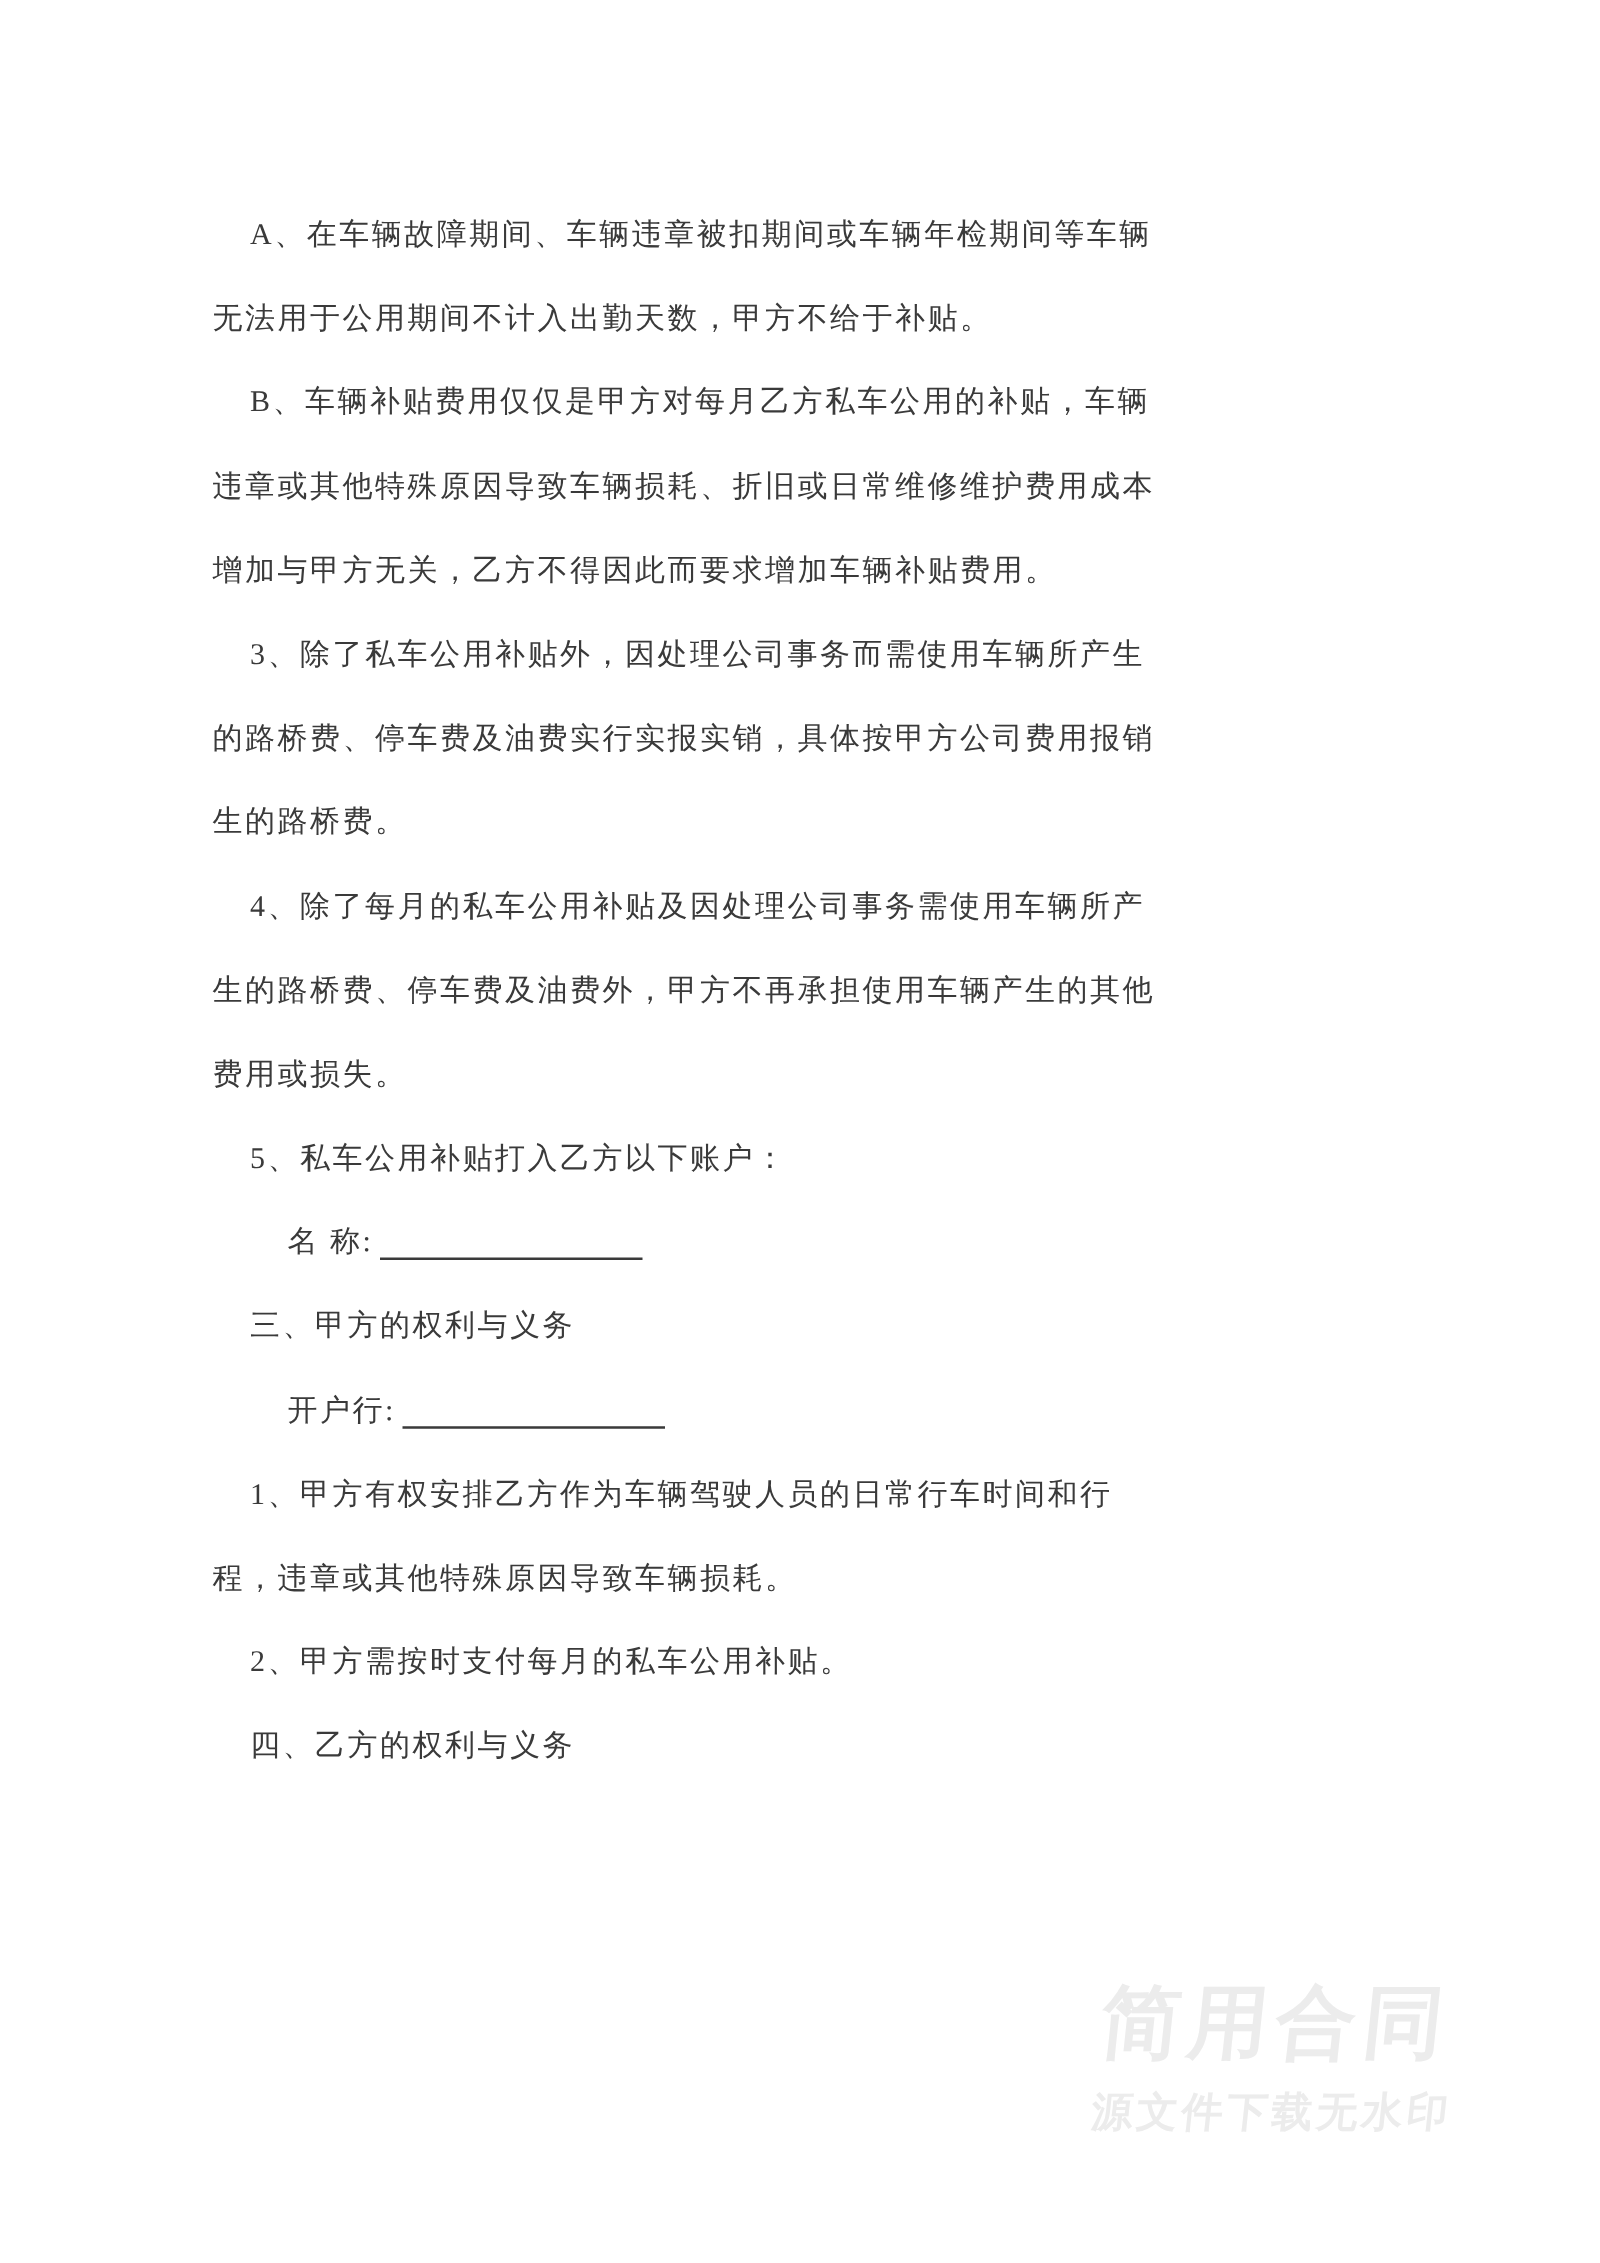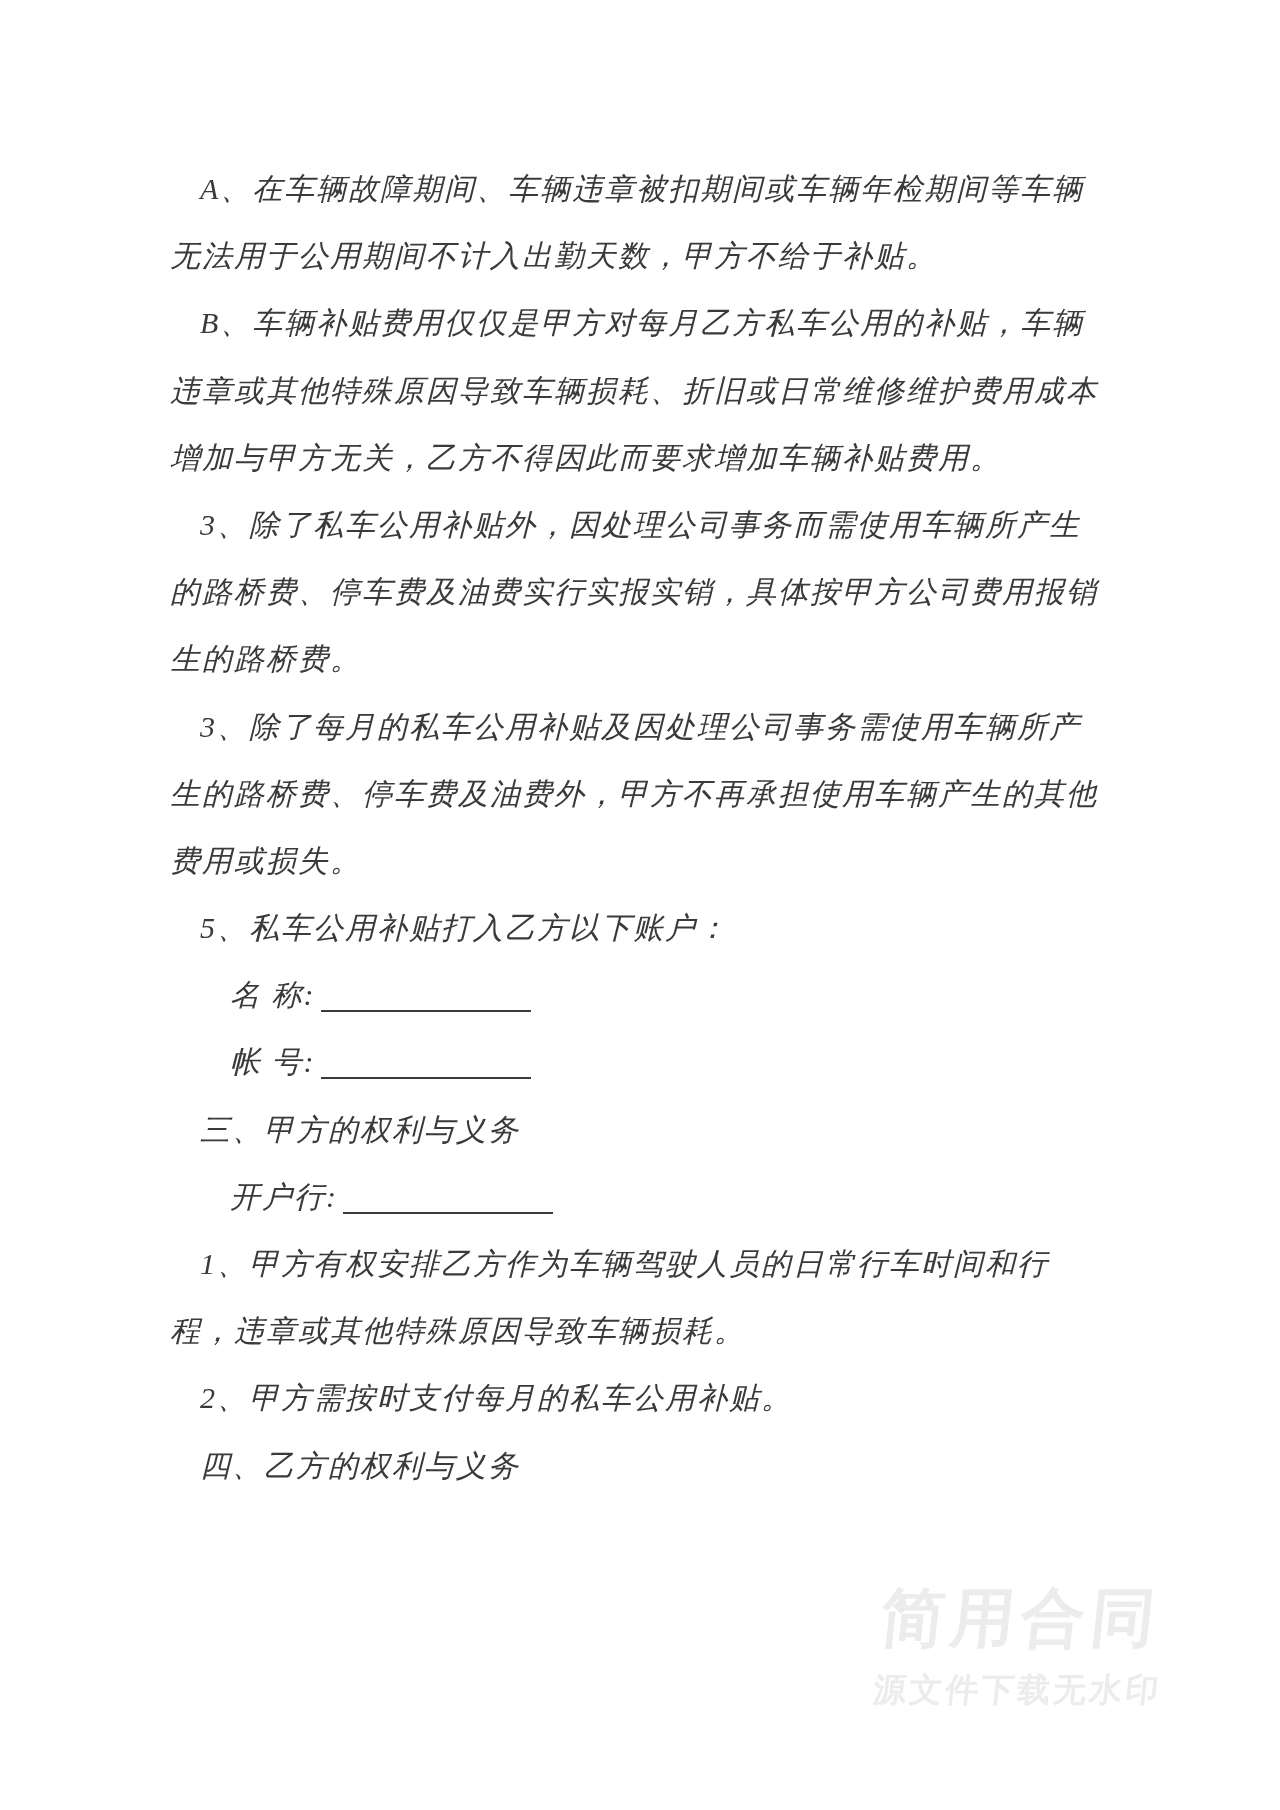--- a/index.html
+++ b/index.html
@@ -17,24 +17,23 @@
   }
   .doc {
     position: absolute;
     left: 170px;
     top: 155px;
     width: 945px;
   }
   .line {
     height: 67.2px;
     line-height: 67.2px;
-    font-size: 30px;
+    font-size: 24px;
     letter-spacing: 2px;
     white-space: nowrap;
-    font-style: italic;
   }
   .ind1 { text-indent: 30px; }
   .ind2 { text-indent: 60px; }
   .blank {
     display: inline-block;
     width: 210px;
     height: 2px;
     border-bottom: 2px solid #3a3a3a;
     margin-left: 5px;
     transform: translateY(7px);
@@ -66,30 +65,27 @@
 
 <div class="doc">
   <div class="line ind1">A、在车辆故障期间、车辆违章被扣期间或车辆年检期间等车辆</div>
   <div class="line">无法用于公用期间不计入出勤天数，甲方不给于补贴。</div>
   <div class="line ind1">B、车辆补贴费用仅仅是甲方对每月乙方私车公用的补贴，车辆</div>
   <div class="line">违章或其他特殊原因导致车辆损耗、折旧或日常维修维护费用成本</div>
   <div class="line">增加与甲方无关，乙方不得因此而要求增加车辆补贴费用。</div>
   <div class="line ind1">3、除了私车公用补贴外，因处理公司事务而需使用车辆所产生</div>
   <div class="line">的路桥费、停车费及油费实行实报实销，具体按甲方公司费用报销</div>
   <div class="line">生的路桥费。</div>
-  <div class="line ind1">3、除了每月的私车公用补贴及因处理公司事务需使用车辆所产</div>
+  <div class="line ind1">4、除了每月的私车公用补贴及因处理公司事务需使用车辆所产</div>
   <div class="line">生的路桥费、停车费及油费外，甲方不再承担使用车辆产生的其他</div>
   <div class="line">费用或损失。</div>
   <div class="line ind1">5、私车公用补贴打入乙方以下账户：</div>
 
   <div class="line ind2">
     <span>名 称:</span><span class="blank"></span>
-  </div>
-  <div class="line ind2">
-    <span>帐 号:</span><span class="blank"></span>
   </div>
   <div class="line ind1">三、甲方的权利与义务</div>
 
   <div class="line ind2">
     <span>开户行:</span><span class="blank"></span>
   </div>
   <div class="line ind1">1、甲方有权安排乙方作为车辆驾驶人员的日常行车时间和行</div>
   <div class="line">程，违章或其他特殊原因导致车辆损耗。</div>
   <div class="line ind1">2、甲方需按时支付每月的私车公用补贴。</div>
   <div class="line ind1">四、乙方的权利与义务</div>

